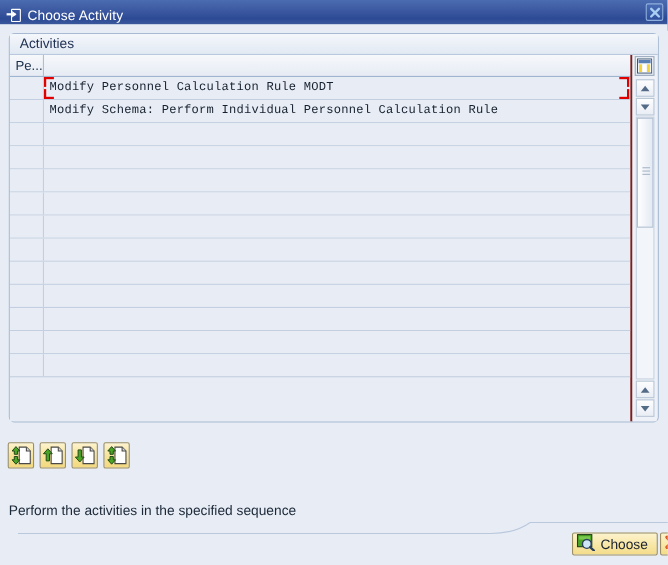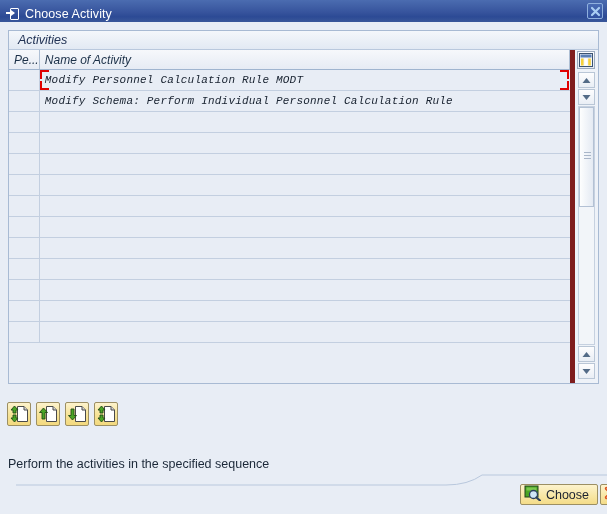--- a/index.html
+++ b/index.html
@@ -87,22 +87,21 @@
 
   
   .groupbox {
     position: absolute;
     left: 8px; top: 8px;
     width: 591px;
     height: 354px;
     box-sizing: border-box;
     border: 1px solid #a8bad3;
     background: #eef2f8;
-    border-radius: 0;
-    font-style: italic;
+    border-radius: 5px;
   }
   .group-header {
     height: 19px;
     background: linear-gradient(to bottom, #f4f7fb 0%, #e2e9f3 100%);
     border-bottom: 1px solid #b9c8dd;
     display: flex;
     align-items: center;
     padding-left: 9px;
     box-sizing: border-box;
     font-size: 12.5px;
@@ -116,21 +115,21 @@
     width: 589px;
     height: 333px;
     box-sizing: border-box;
     display: flex;
   }
   .table-main {
     position: relative;
     width: 566px;
     height: 333px;
     box-sizing: border-box;
-    border-right: 5px solid #7f1d1d;
+    border-right: 2px solid #7f1d1d;
     background: #e8edf5;
     overflow: hidden;
   }
   .col-head {
     display: flex;
     height: 20px;
     background: linear-gradient(to bottom, #f6f8fb 0%, #e6ebf4 100%);
     border-bottom: 1px solid #9fb4cf;
     box-sizing: border-box;
   }
@@ -344,21 +343,20 @@
   <div class="groupbox">
     <div class="group-header">
       <span>Activities</span>
     </div>
 
     <div class="table-wrap">
       <div class="table-main">
 
         <div class="col-head">
           <div class="ch ch-pe">Pe...</div>
-          <div class="ch ch-name">Name of Activity</div>
         </div>
 
         <div class="rows" id="rows-container">
             <div class="row selected">
               <div class="cell c-pe"></div>
               <div class="cell c-name">Modify Personnel Calculation Rule MODT<span class="brk tl"></span><span class="brk bl"></span><span class="brk tr"></span><span class="brk br"></span></div>
             </div>
             <div class="row">
               <div class="cell c-pe"></div>
               <div class="cell c-name">Modify Schema: Perform Individual Personnel Calculation Rule</div>

